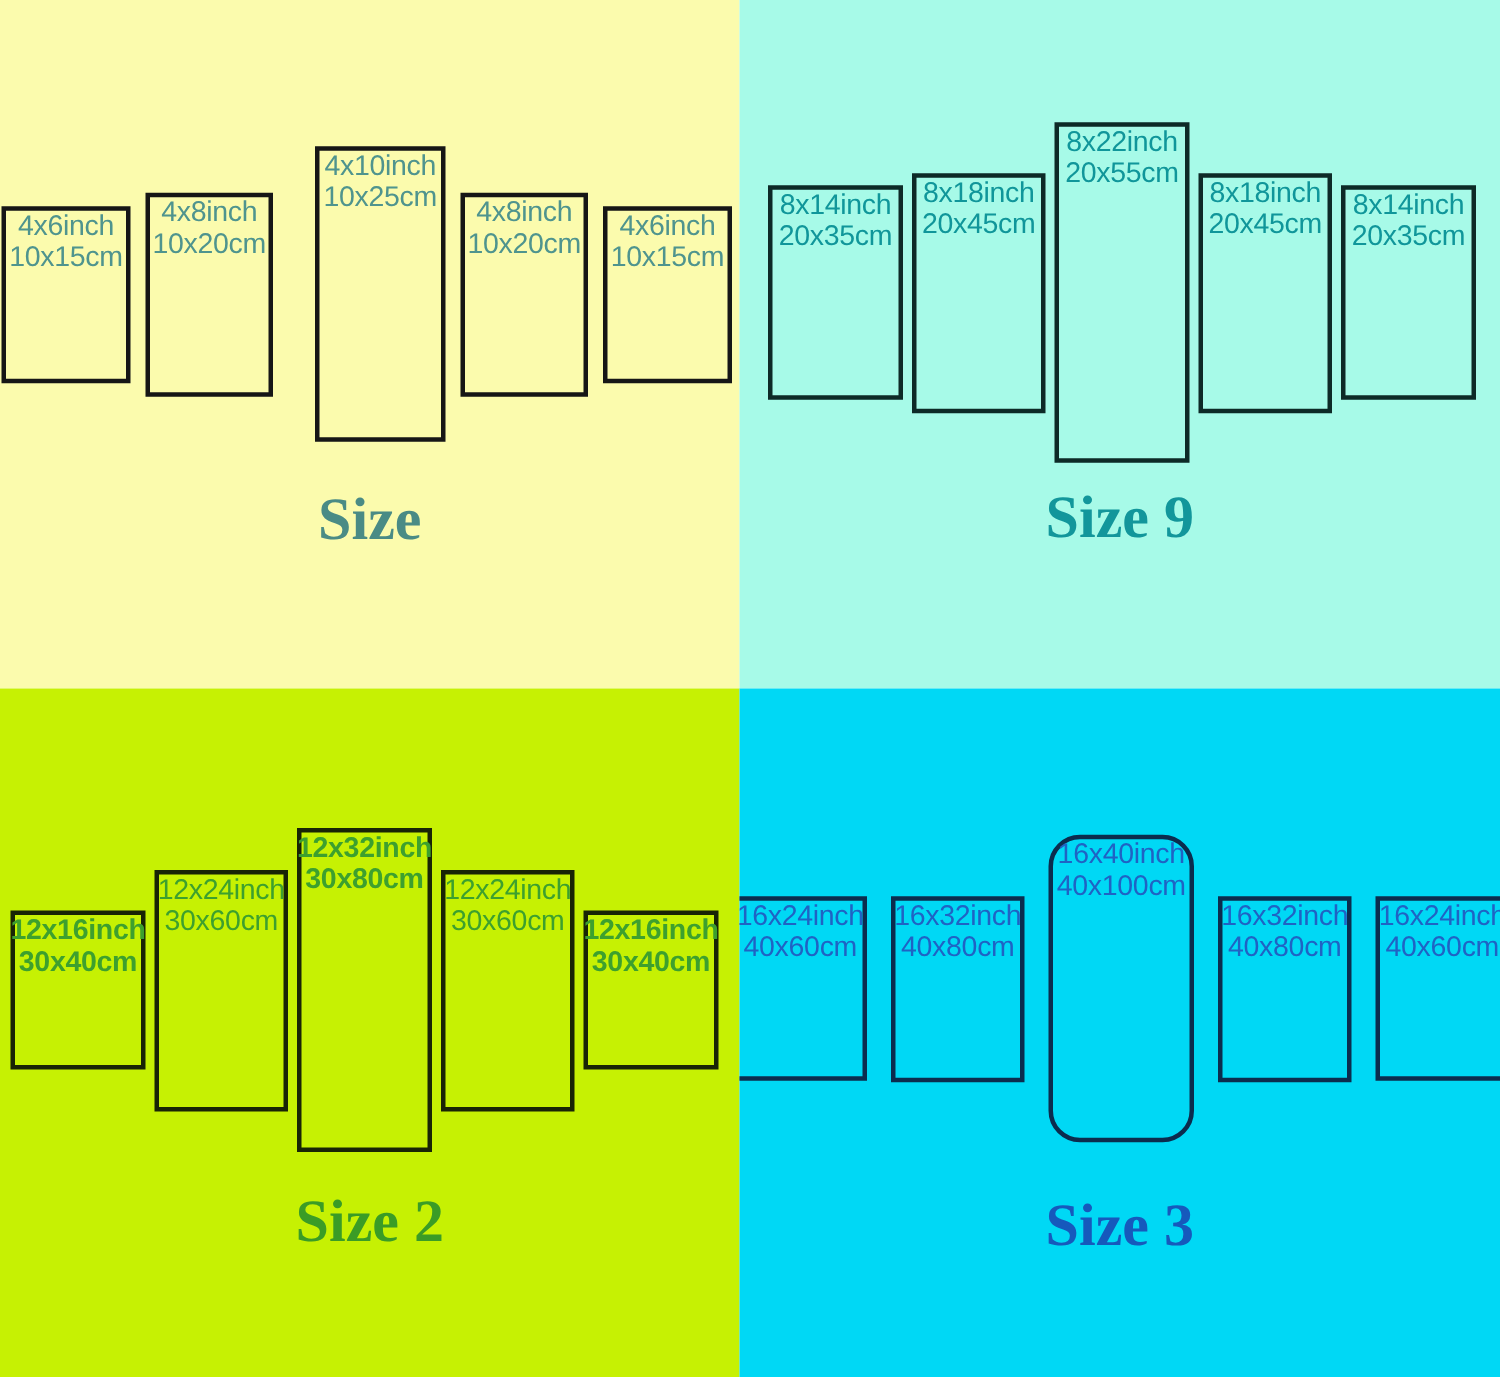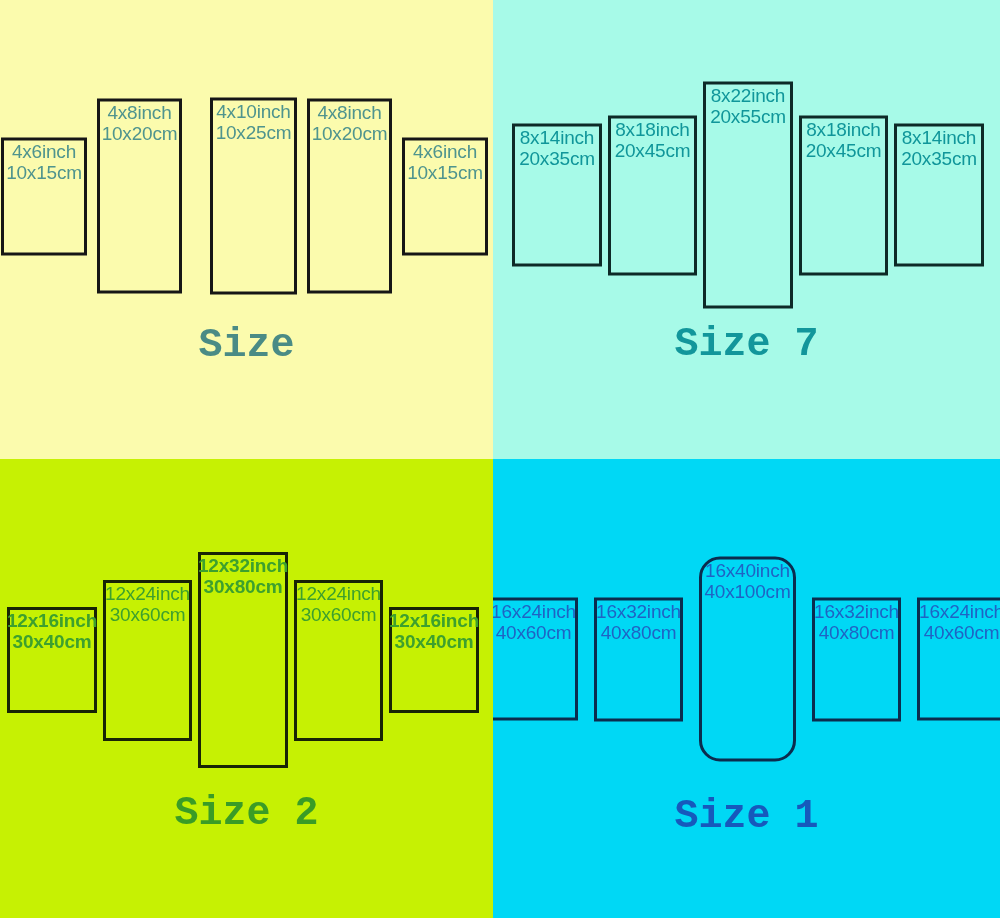--- a/index.html
+++ b/index.html
@@ -32,21 +32,21 @@
   .panel{
     box-sizing:border-box;
     border:3px solid var(--border);
     display:flex;
     align-items:flex-start;
     justify-content:center;
     flex:0 0 auto;
   }
   
   .q0 .panel:nth-child(1),.q0 .panel:nth-child(5){width:86px;height:118px;}
-  .q0 .panel:nth-child(2),.q0 .panel:nth-child(4){width:85px;height:195px;}
+  .q0 .panel:nth-child(2),.q0 .panel:nth-child(4){width:85px;height:136px;}
   .q0 .panel:nth-child(3){width:87px;height:197px;margin-left:18px;}
 
   .q1 .panel:nth-child(1),.q1 .panel:nth-child(5){width:90px;height:143px;}
   .q1 .panel:nth-child(2),.q1 .panel:nth-child(4){width:89px;height:160px;}
   .q1 .panel:nth-child(3){width:90px;height:227px;}
 
   .q2 .panel:nth-child(1),.q2 .panel:nth-child(5){width:90px;height:106px;font-weight:bold;}
   .q2 .panel:nth-child(2),.q2 .panel:nth-child(4){width:89px;height:161px;}
   .q2 .panel:nth-child(3){width:90px;height:216px;font-weight:bold;}
 
@@ -58,21 +58,21 @@
     text-align:center;
     color:var(--text);
     font-size:19px;
     line-height:21px;
     letter-spacing:-0.2px;
     white-space:nowrap;
   }
   .quadrant-title{
     position:absolute;left:0;right:0;margin:0;
     text-align:center;
-    font-family:Liberation Mono, monospace;
+    font-family:Liberation Serif, serif;
     font-weight:700;
     font-size:40px;
     line-height:1;
     color:var(--title);
   }
   .q0 .quadrant-title{top:326px;}
   .q1 .quadrant-title{top:325px;}
   .q2 .quadrant-title{top:335px;}
   .q3 .quadrant-title{top:338px;}
 </style>
@@ -143,21 +143,21 @@
           <div>20x45cm</div>
         </div>
       </div>
       <div class="panel">
         <div class="panel-label">
           <div>8x14inch</div>
           <div>20x35cm</div>
         </div>
       </div>
     </div>
-    <h2 class="quadrant-title">Size 7</h2>
+    <h2 class="quadrant-title">Size 9</h2>
   </section>
 
   <section class="quadrant q2" style="--bg: #C6F103; --border: #182405; --text: #3DA02E; --title: #3A9C26;">
     <div class="panel-row">
       <div class="panel">
         <div class="panel-label">
           <div>12x16inch</div>
           <div>30x40cm</div>
         </div>
       </div>
@@ -215,16 +215,16 @@
           <div>40x80cm</div>
         </div>
       </div>
       <div class="panel">
         <div class="panel-label">
           <div>16x24inch</div>
           <div>40x60cm</div>
         </div>
       </div>
     </div>
-    <h2 class="quadrant-title">Size 1</h2>
+    <h2 class="quadrant-title">Size 3</h2>
   </section>
 
 </div>
 
 </body></html>

